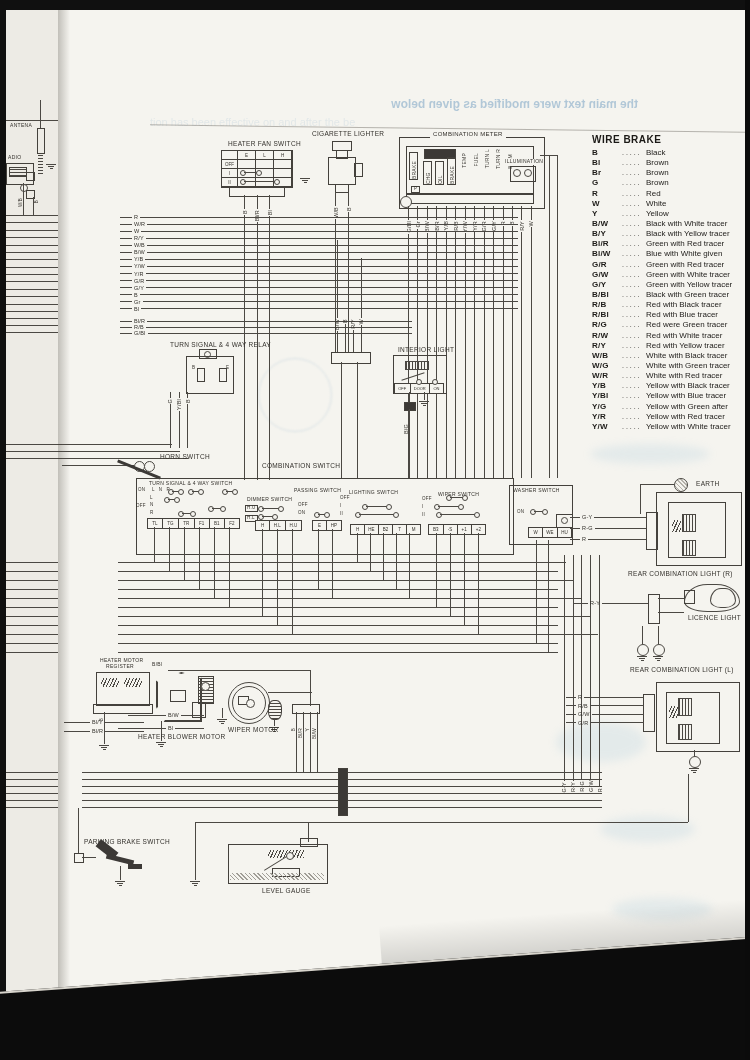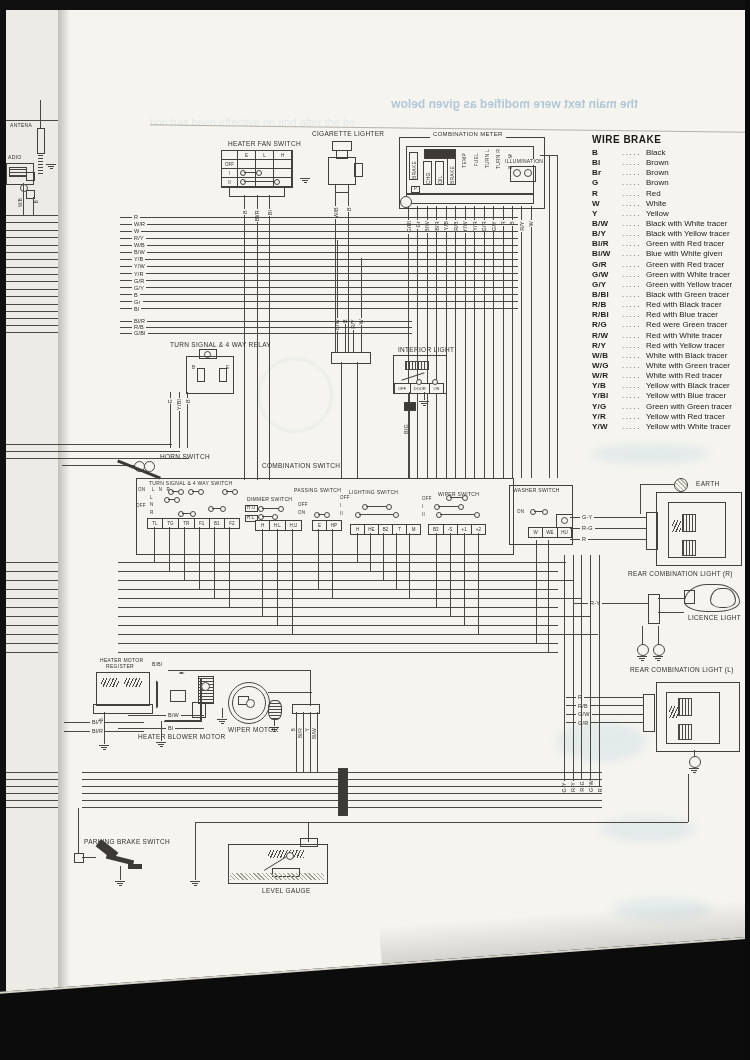--- a/index.html
+++ b/index.html
@@ -244,21 +244,21 @@
       <span class="lgname">Yellow with Black tracer</span>
     </div>
       <div class="lgrow">
       <span class="lgcode">Y/Bl</span>
       <span class="lgdots">. . . . .</span>
       <span class="lgname">Yellow with Blue tracer</span>
     </div>
       <div class="lgrow">
       <span class="lgcode">Y/G</span>
       <span class="lgdots">. . . . .</span>
-      <span class="lgname">Green with Green tracer</span>
+      <span class="lgname">Yellow with Green after</span>
     </div>
       <div class="lgrow">
       <span class="lgcode">Y/R</span>
       <span class="lgdots">. . . . .</span>
       <span class="lgname">Yellow with Red tracer</span>
     </div>
       <div class="lgrow">
       <span class="lgcode">Y/W</span>
       <span class="lgdots">. . . . .</span>
       <span class="lgname">Yellow with White tracer</span>

